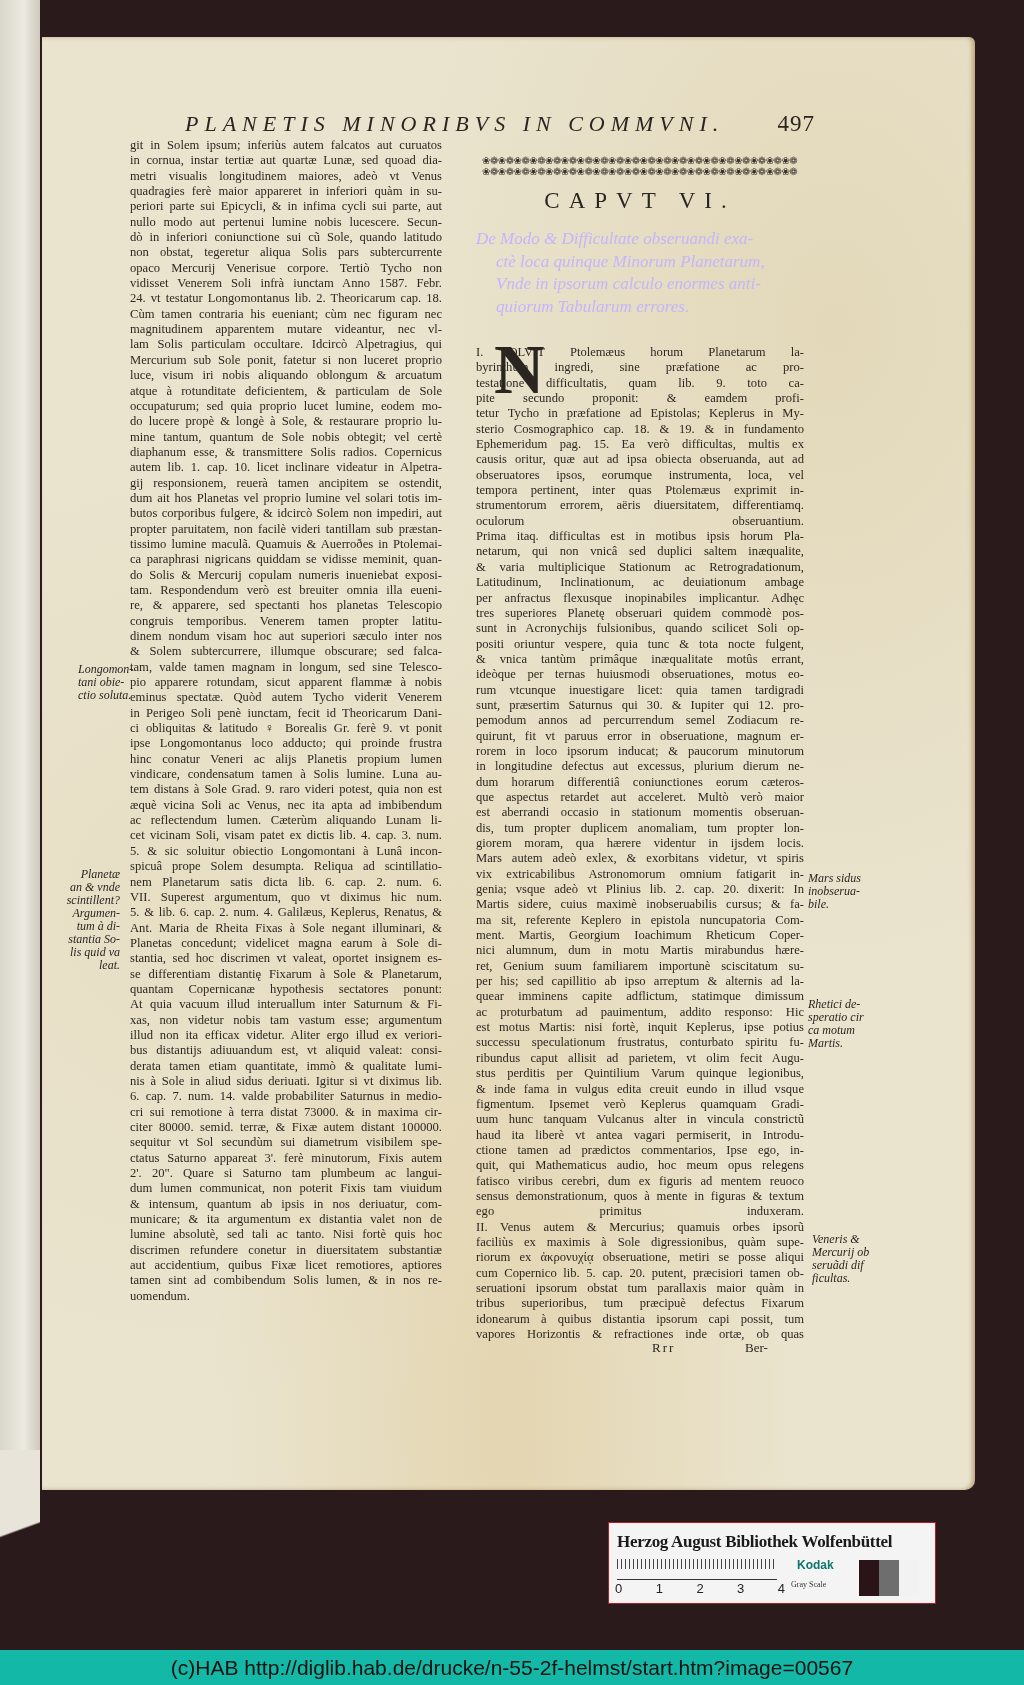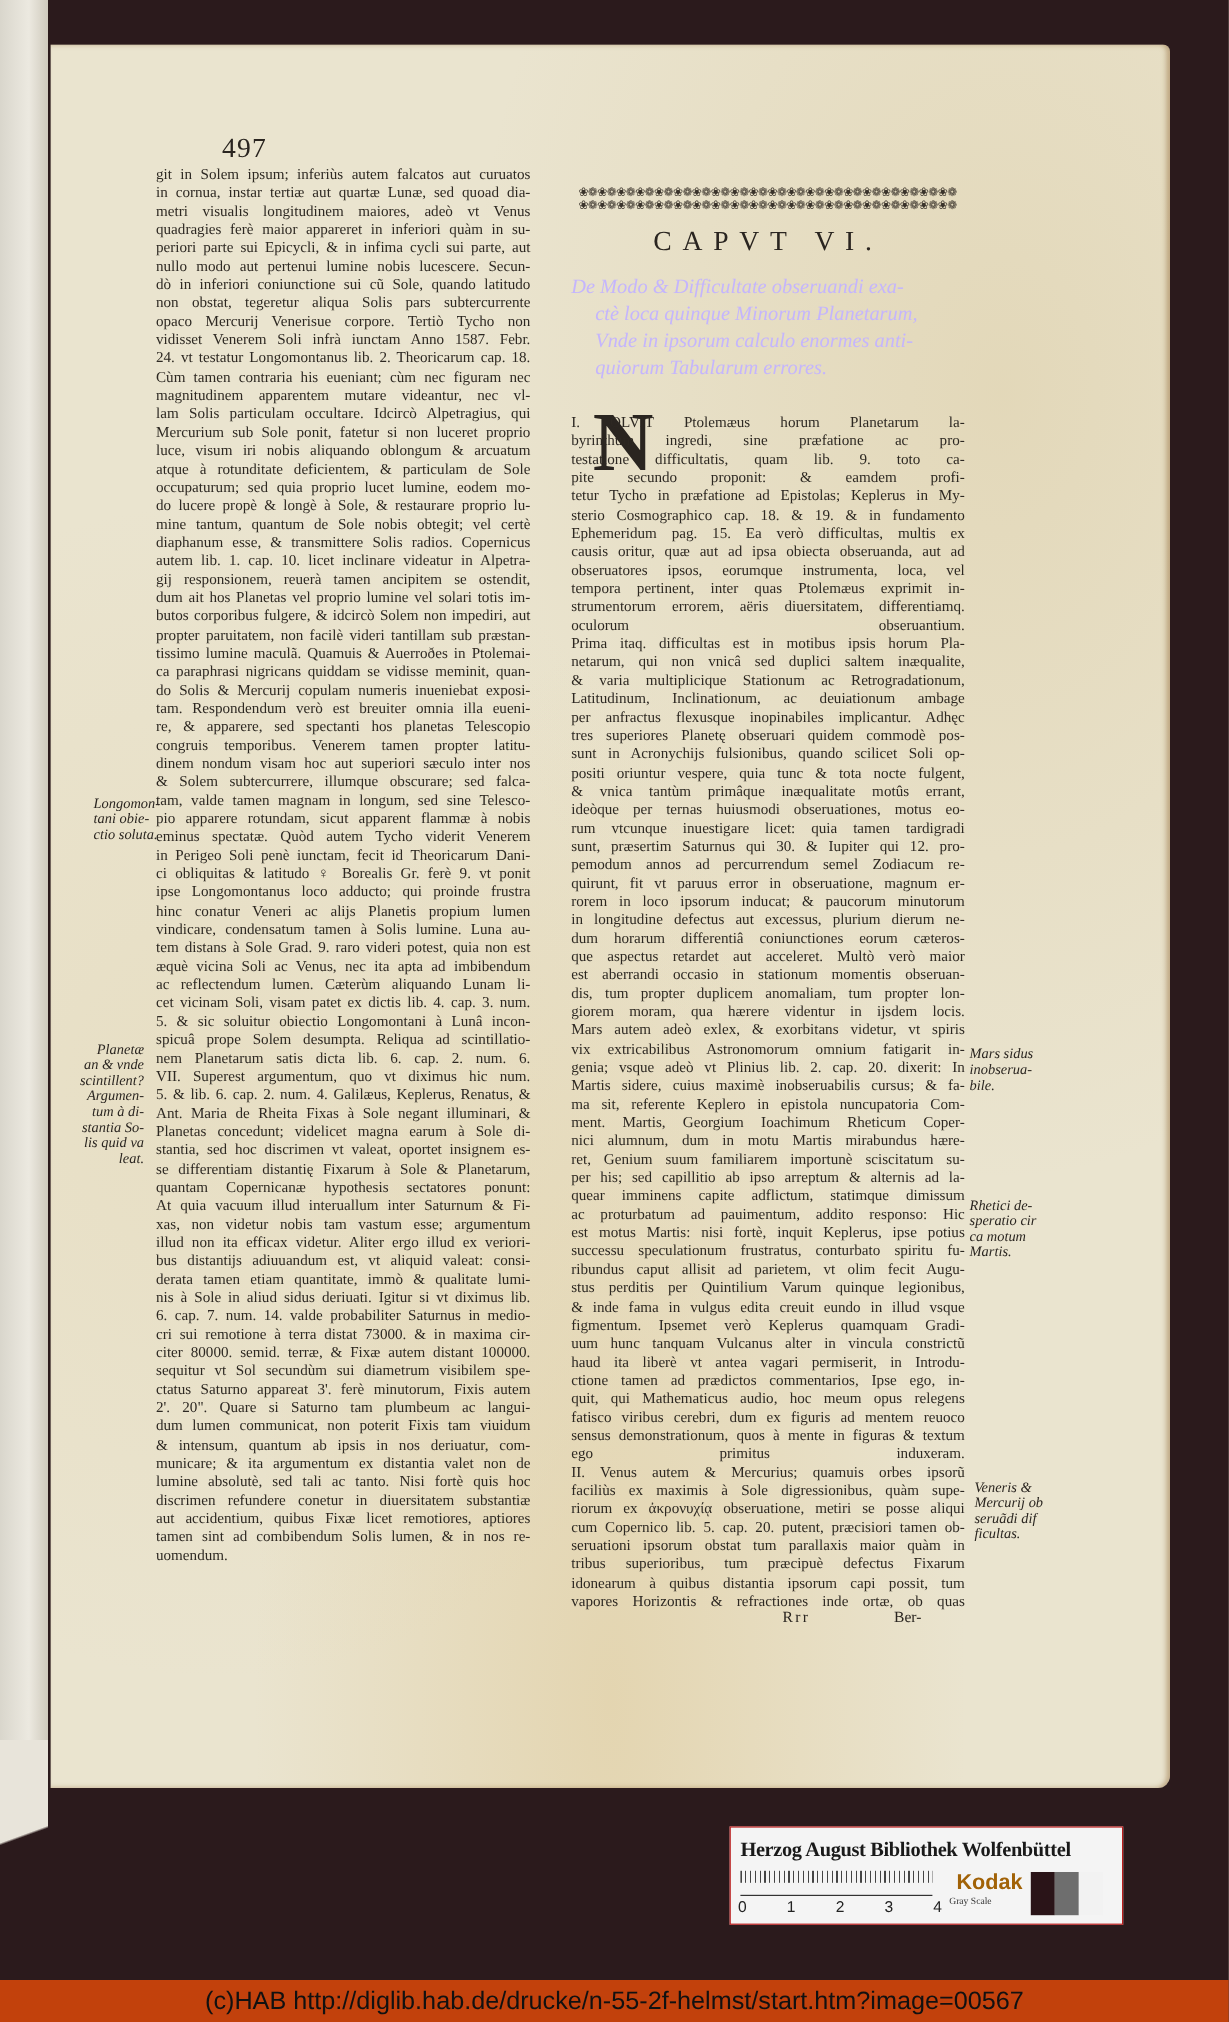--- a/index.html
+++ b/index.html
@@ -64,37 +64,38 @@
   .sig { position:absolute; left:652px; top:1340px; font-size:13px; color:#2a2520; letter-spacing:2px; }
   .catch { position:absolute; left:745px; top:1340px; font-size:13px; color:#2a2520; }
   .hab-card {
     position:absolute; left:608px; top:1522px; width:326px; height:80px; background:#f4f4f4;
     border:1px solid #b91c1c;
   }
   .hab-card .hab-title { position:absolute; left:8px; top:9px; font-size:17px; font-weight:bold; color:#1a1a1a; letter-spacing:-0.3px; font-family:"Liberation Serif",serif; }
   .ruler { position:absolute; left:8px; top:36px; width:160px; height:20px; border-bottom:1px solid #333;
     background-image:repeating-linear-gradient(90deg,#444 0,#444 1px,transparent 1px,transparent 4px); background-size:160px 10px; background-repeat:no-repeat; background-position:0 0; }
   .ruler-nums { position:absolute; left:6px; top:58px; width:170px; display:flex; justify-content:space-between; font-family:"Liberation Sans",sans-serif; font-size:13px; color:#222; }
-  .kodak { position:absolute; left:188px; top:35px; font-family:"Liberation Sans",sans-serif; font-weight:bold; font-size:18px; color:#a16207; }
+  .kodak { position:absolute; left:188px; top:35px; font-family:"Liberation Sans",sans-serif; font-weight:bold; font-size:12px; color:#0f766e; }
   .grayscale { position:absolute; left:182px; top:57px; font-family:Liberation Serif, serif; font-size:8px; color:#333; }
   .swatches { position:absolute; left:250px; top:37px; width:60px; height:36px; display:flex; }
   .swatches div { flex:1; }
   .footer {
-    position:absolute; left:0; top:1650px; width:1024px; height:35px; background:#c2410c;
+    position:absolute; left:0; top:1650px; width:1024px; height:35px; background:#14b8a6;
     font-family:"Liberation Sans",sans-serif; font-size:21px; color:#111; text-align:center; line-height:35px;
   }
 </style>
 </head>
 <body>
 
 <div class="left-strip"></div>
 
 <div class="page"></div>
 
 <div class="running-head">
+  <span>PLANETIS MINORIBVS IN COMMVNI.</span>
   <span class="pnum">497</span>
 </div>
 
 <div class="col col-left" id="leftcol">
     <span class="line">git in Solem ipsum; inferiùs autem falcatos aut curuatos</span>
     <span class="line">in cornua, instar tertiæ aut quartæ Lunæ, sed quoad dia-</span>
     <span class="line">metri visualis longitudinem maiores, adeò vt Venus</span>
     <span class="line">quadragies ferè maior appareret in inferiori quàm in su-</span>
     <span class="line">periori parte sui Epicycli, &amp; in infima cycli sui parte, aut</span>
     <span class="line">nullo modo aut pertenui lumine nobis lucescere. Secun-</span>

